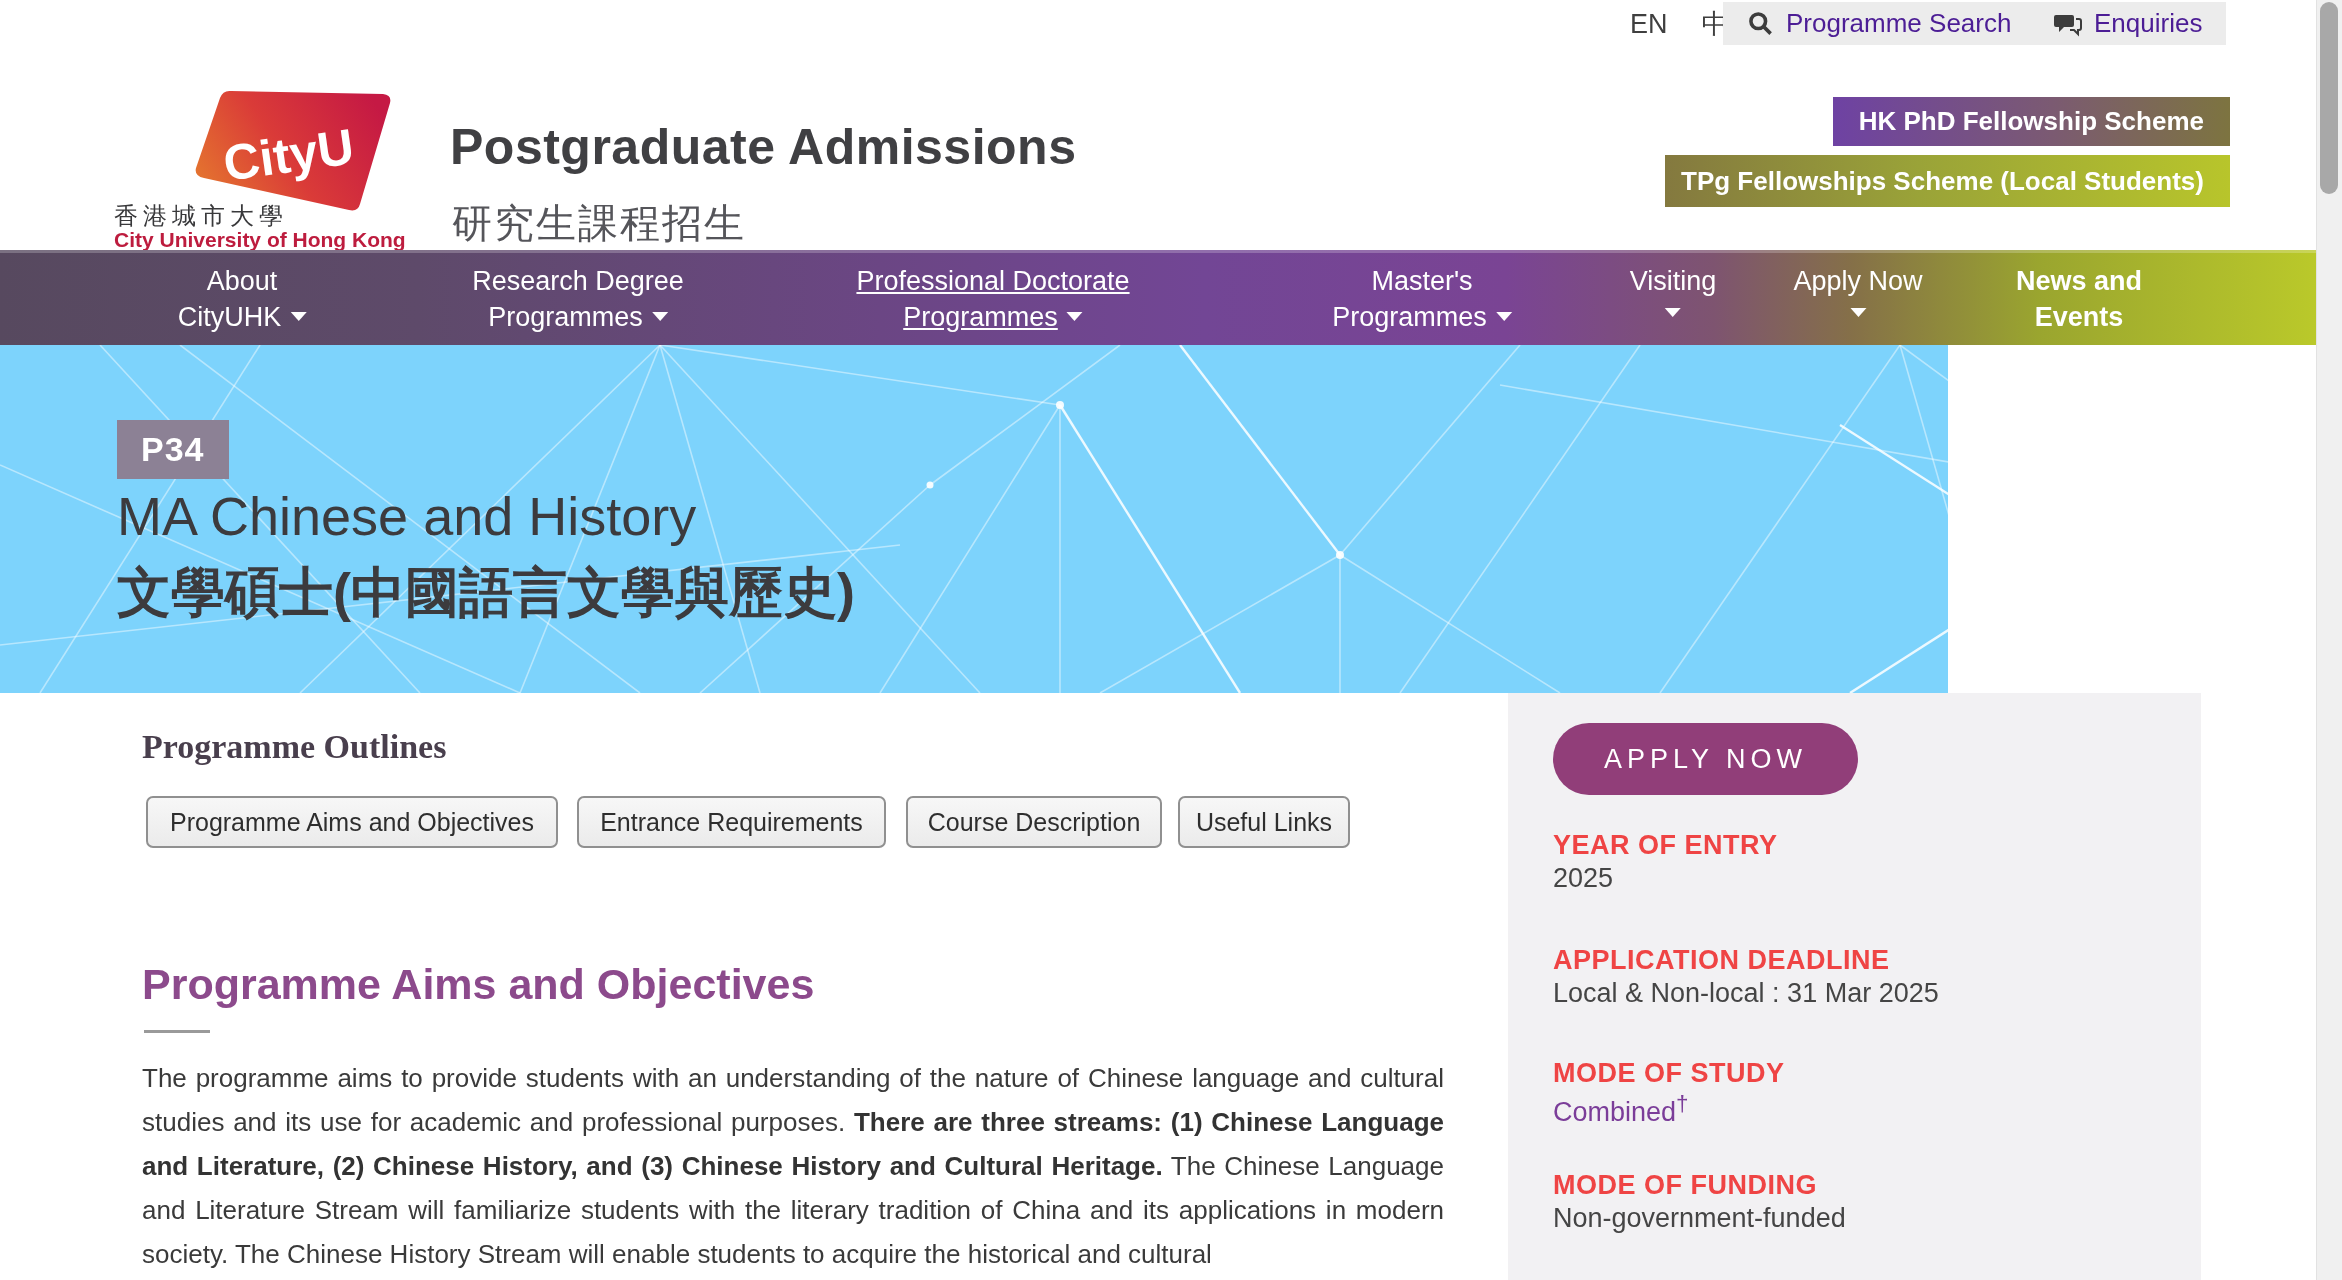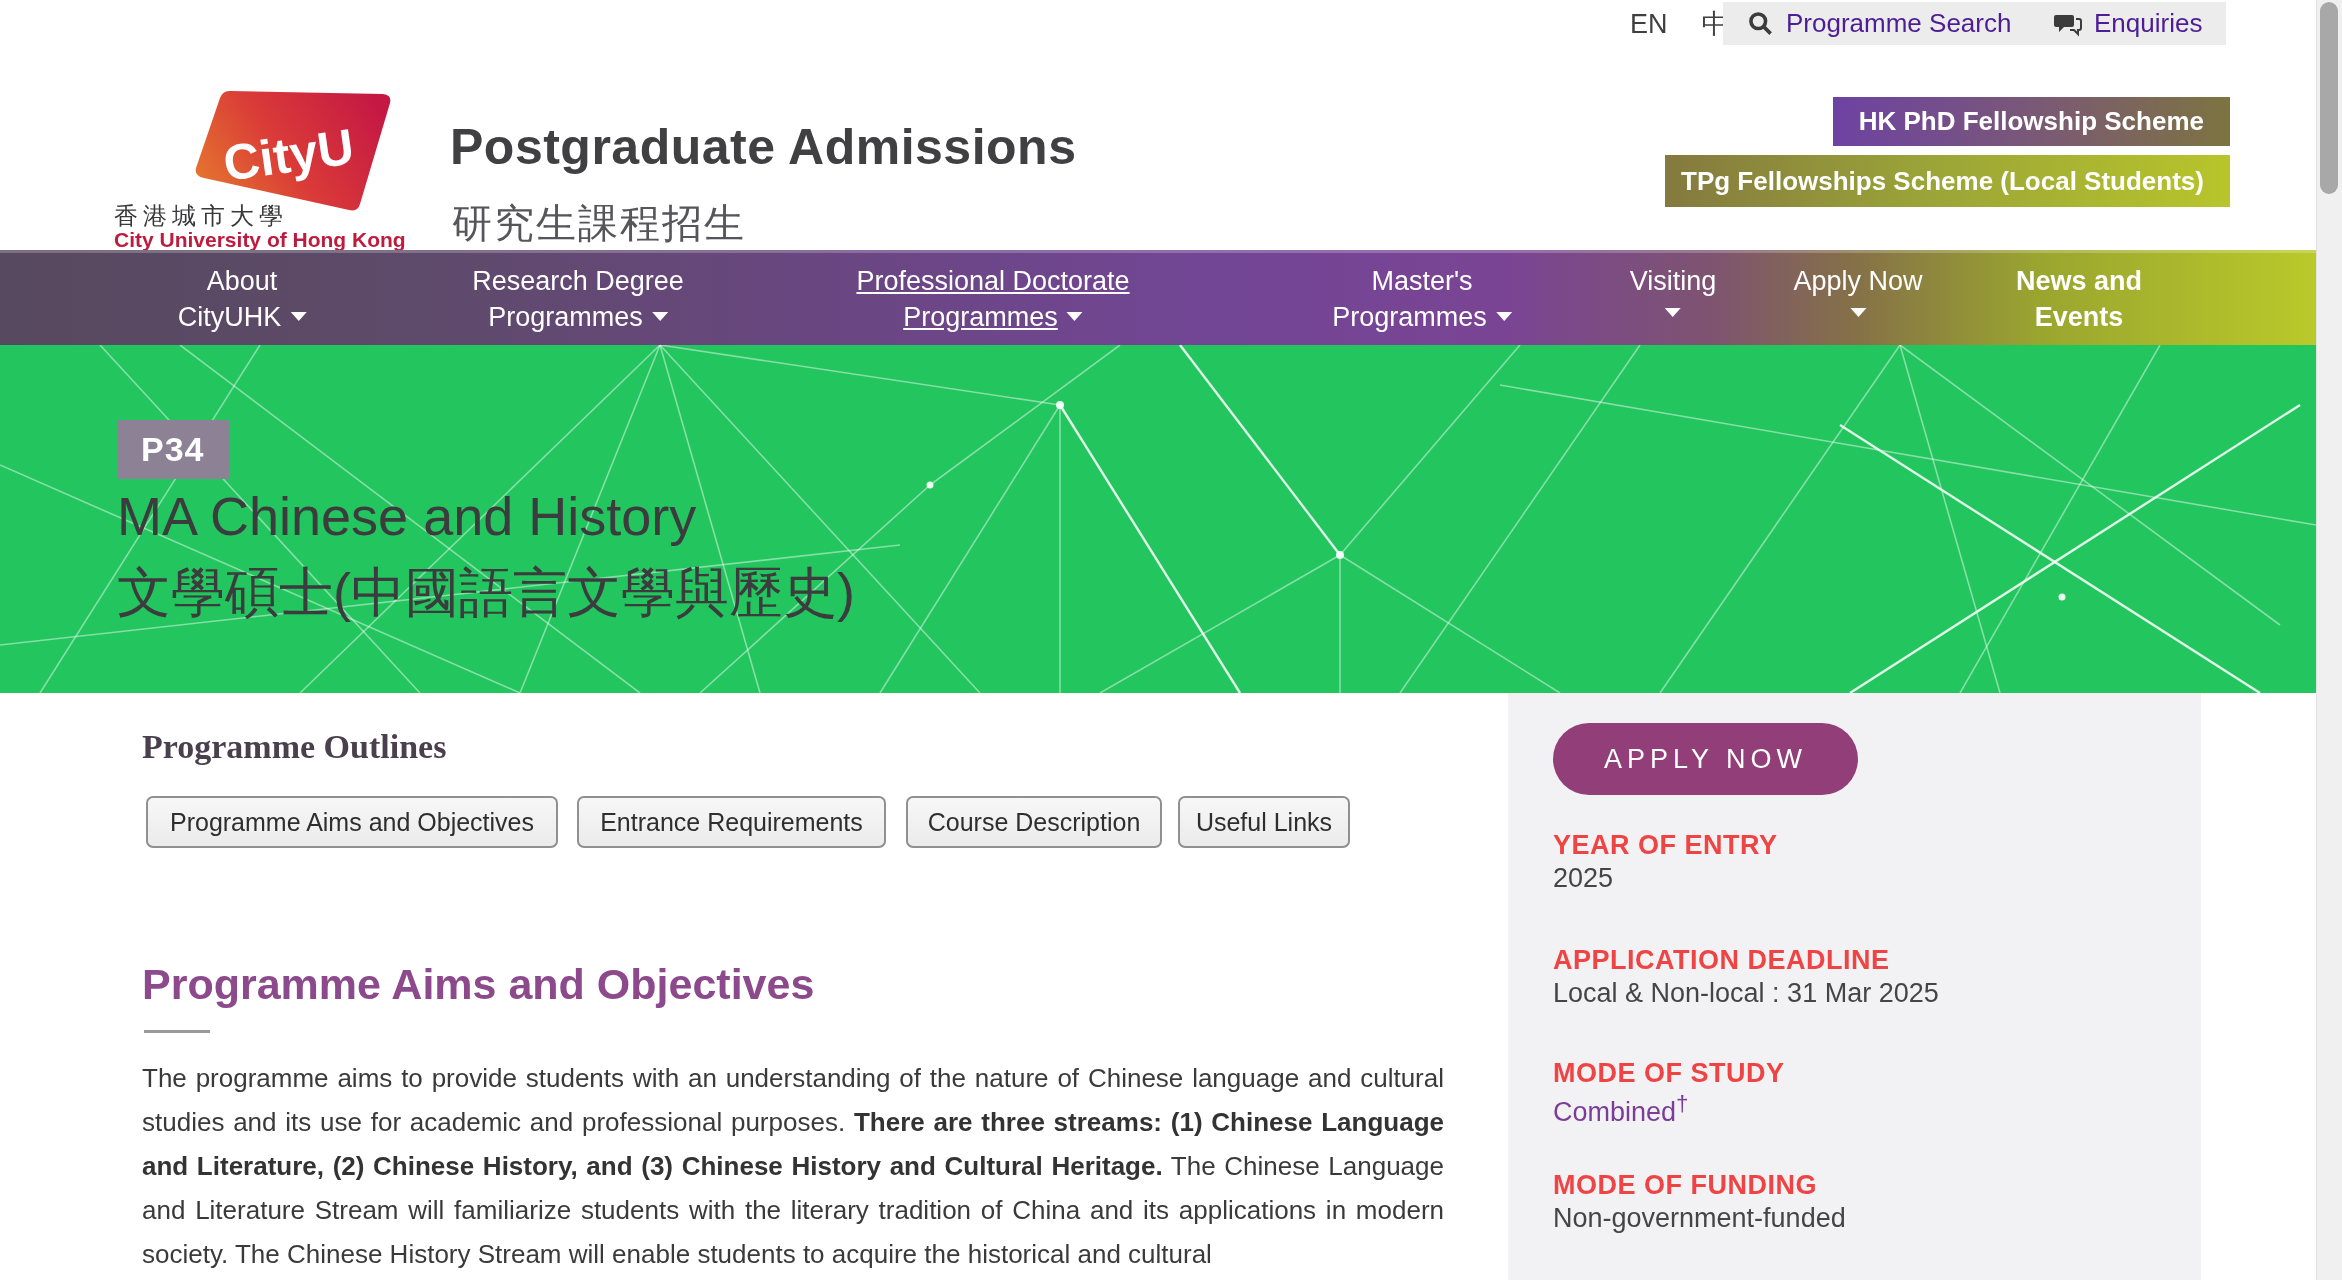--- a/index.html
+++ b/index.html
@@ -32,26 +32,26 @@
                   #7e5470 74%,#857048 80%,#9aa52f 88%,#bac92a 100%);
        box-shadow:inset 0 3px 0 rgba(255,255,255,.22);}
   .nav-item{position:absolute;top:13px;transform:translateX(-50%);text-align:center;color:#fff;
             font-size:27px;line-height:36px;font-weight:500;cursor:pointer;white-space:nowrap;}
   .caret{display:inline-block;width:0;height:0;border-left:8px solid transparent;
          border-right:8px solid transparent;border-top:9px solid #fff;margin-left:9px;
          vertical-align:middle;position:relative;top:-2px;}
   .caret-line{display:block;margin:9px auto 0;top:0;margin-left:auto;}
 
   
-  .hero{left:0;top:345px;width:2316px;height:348px;background:#22c55e;overflow:hidden;}
+  .hero{left:0;top:345px;width:1948px;height:348px;background:#7dd3fc;overflow:hidden;}
   .hero svg{position:absolute;left:0;top:0;}
   .hero-badge{left:117px;top:75px;background:#8c8195;color:#fff;font-size:34px;font-weight:700;
               padding:10px 24px;letter-spacing:1px;}
   .hero-title{left:117px;top:140px;font-size:54px;font-weight:500;color:#3c3b3e;}
-  .hero-title-zh{left:117px;top:212px;font-size:54px;font-weight:400;color:#3c3b3e;}
+  .hero-title-zh{left:117px;top:212px;font-size:54px;font-weight:700;color:#3c3b3e;}
 
   
   .outlines-h{left:142px;top:728px;font-size:34px;font-weight:600;color:#493f4d;font-family:Liberation Serif, serif;}
   .tab{top:796px;height:52px;box-sizing:border-box;border:2px solid #909090;border-radius:7px;
        background:linear-gradient(#f7f7f7,#ebebeb);display:flex;align-items:center;justify-content:center;
        font-size:25px;color:#2e2e2e;cursor:pointer;white-space:nowrap;}
   #tab-0{left:146px;width:412px;}
   #tab-1{left:577px;width:309px;}
   #tab-2{left:906px;width:256px;}
   #tab-3{left:1178px;width:172px;}

